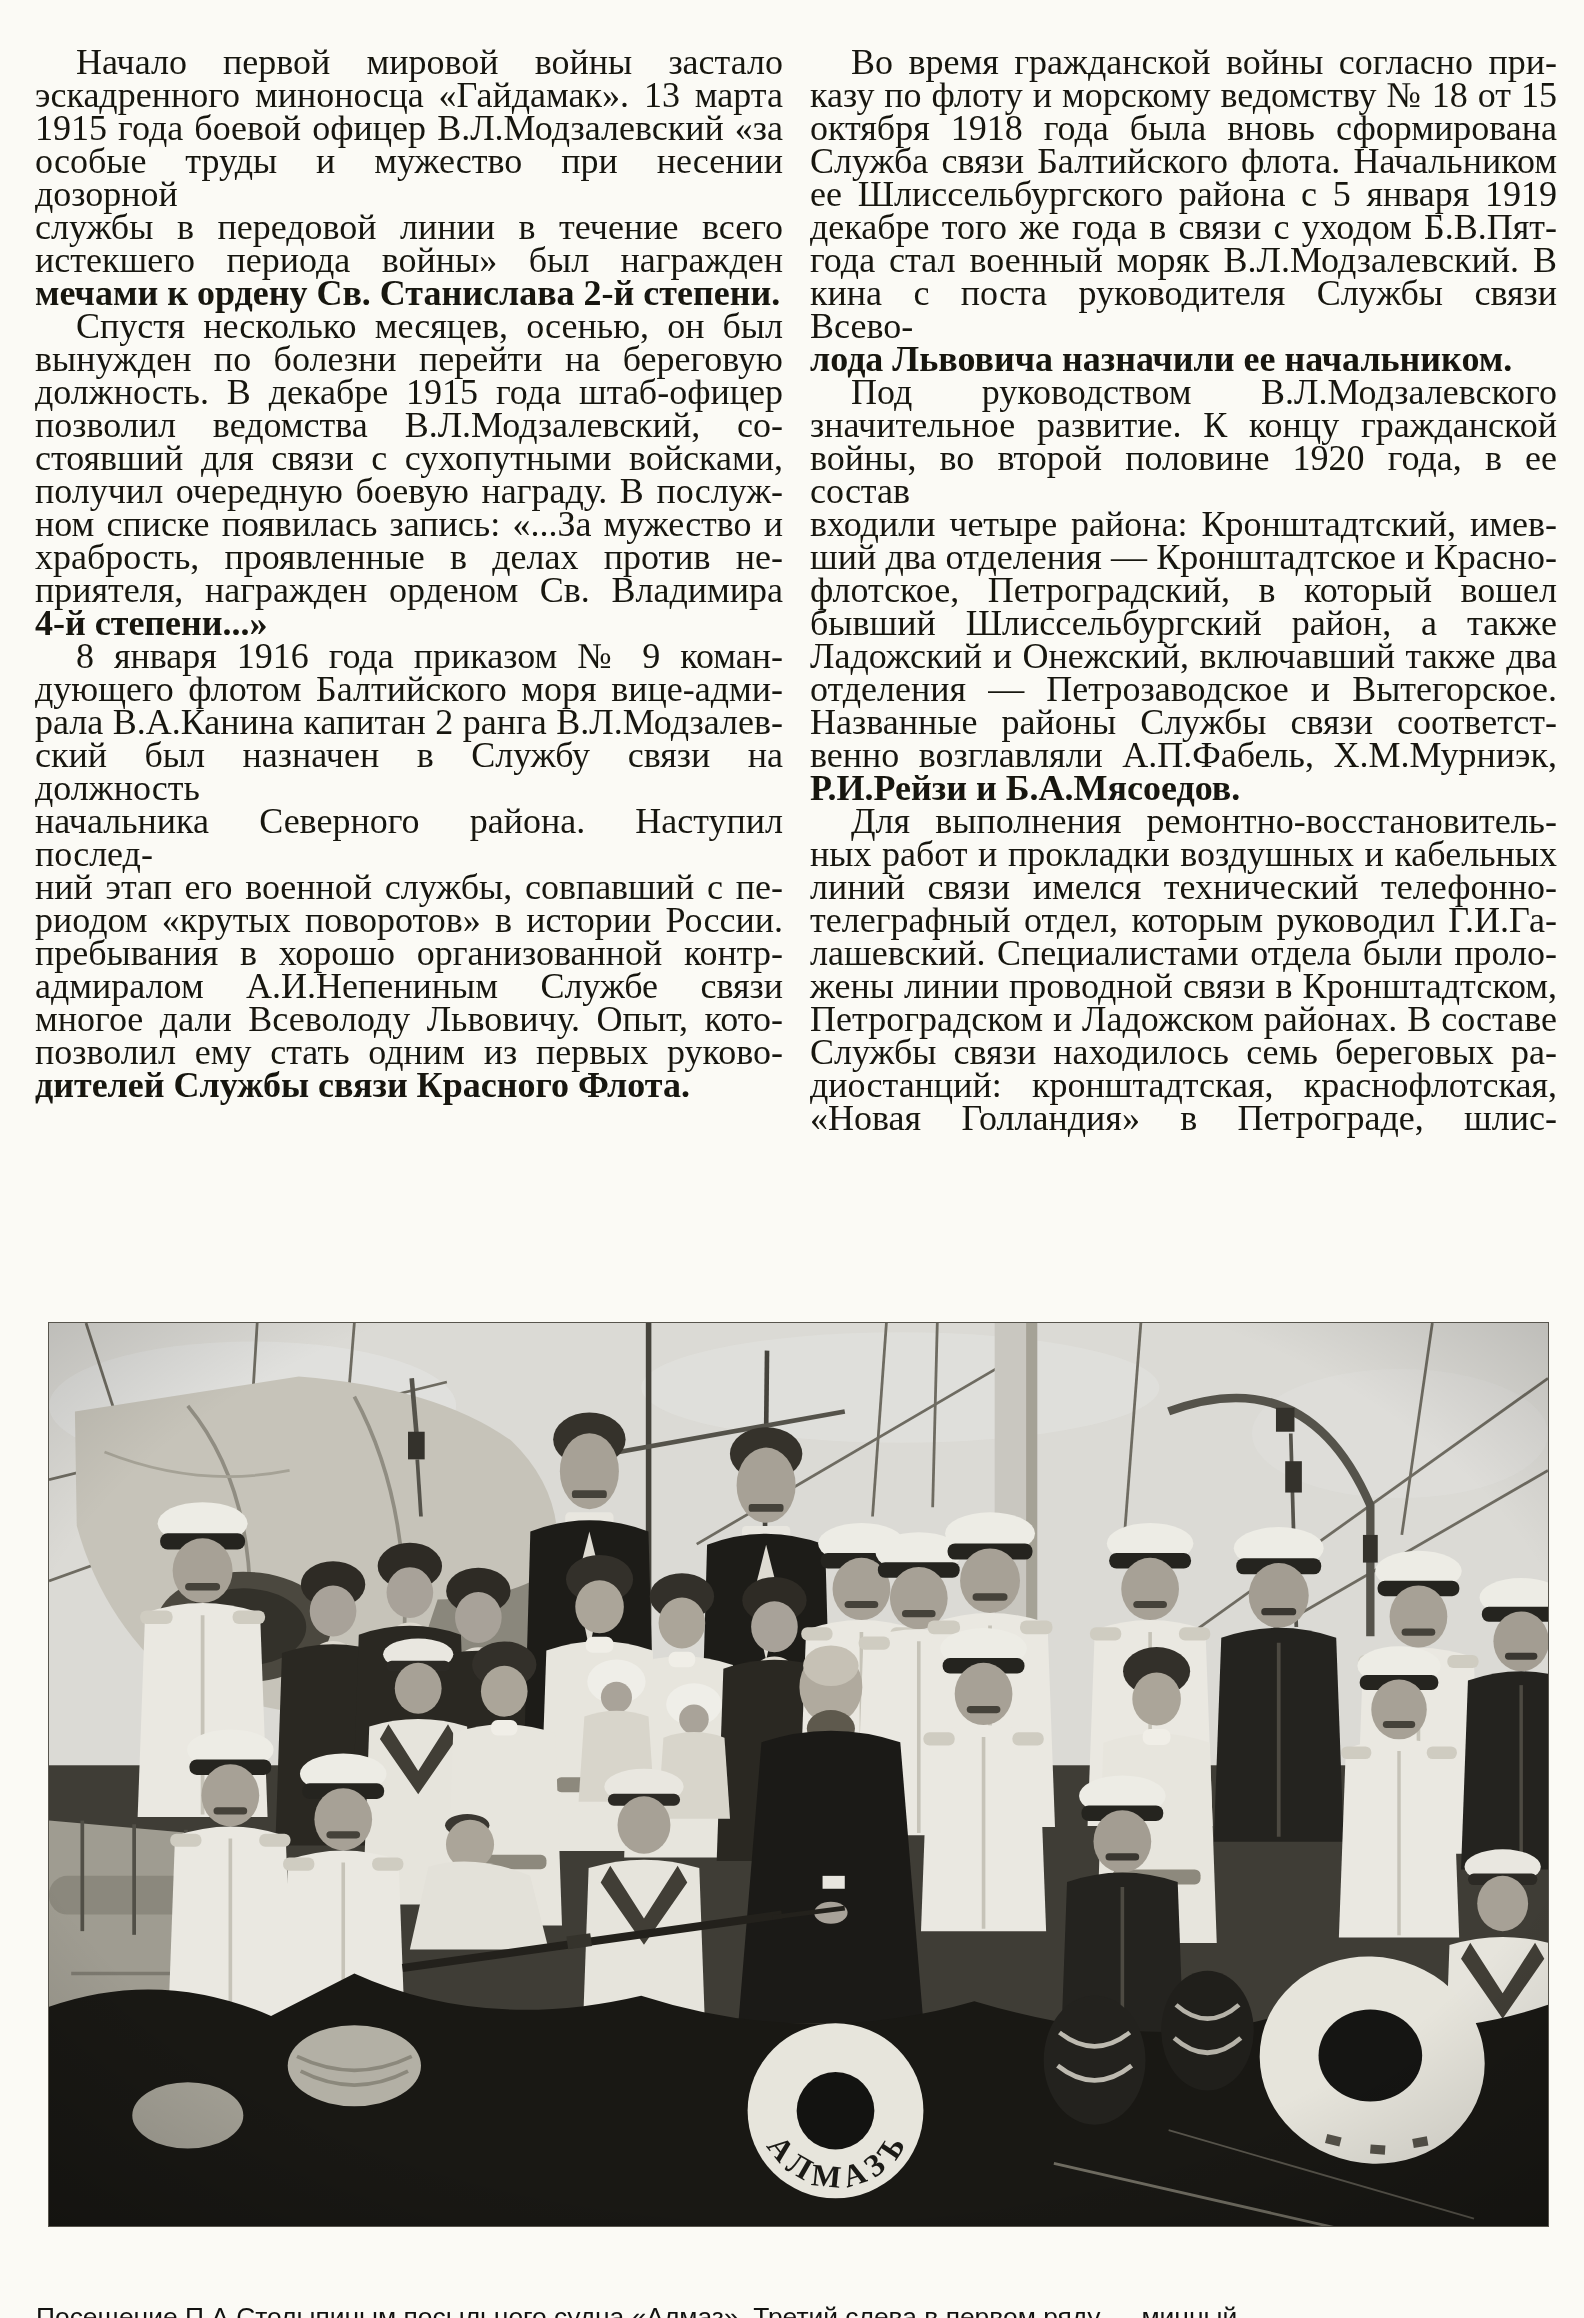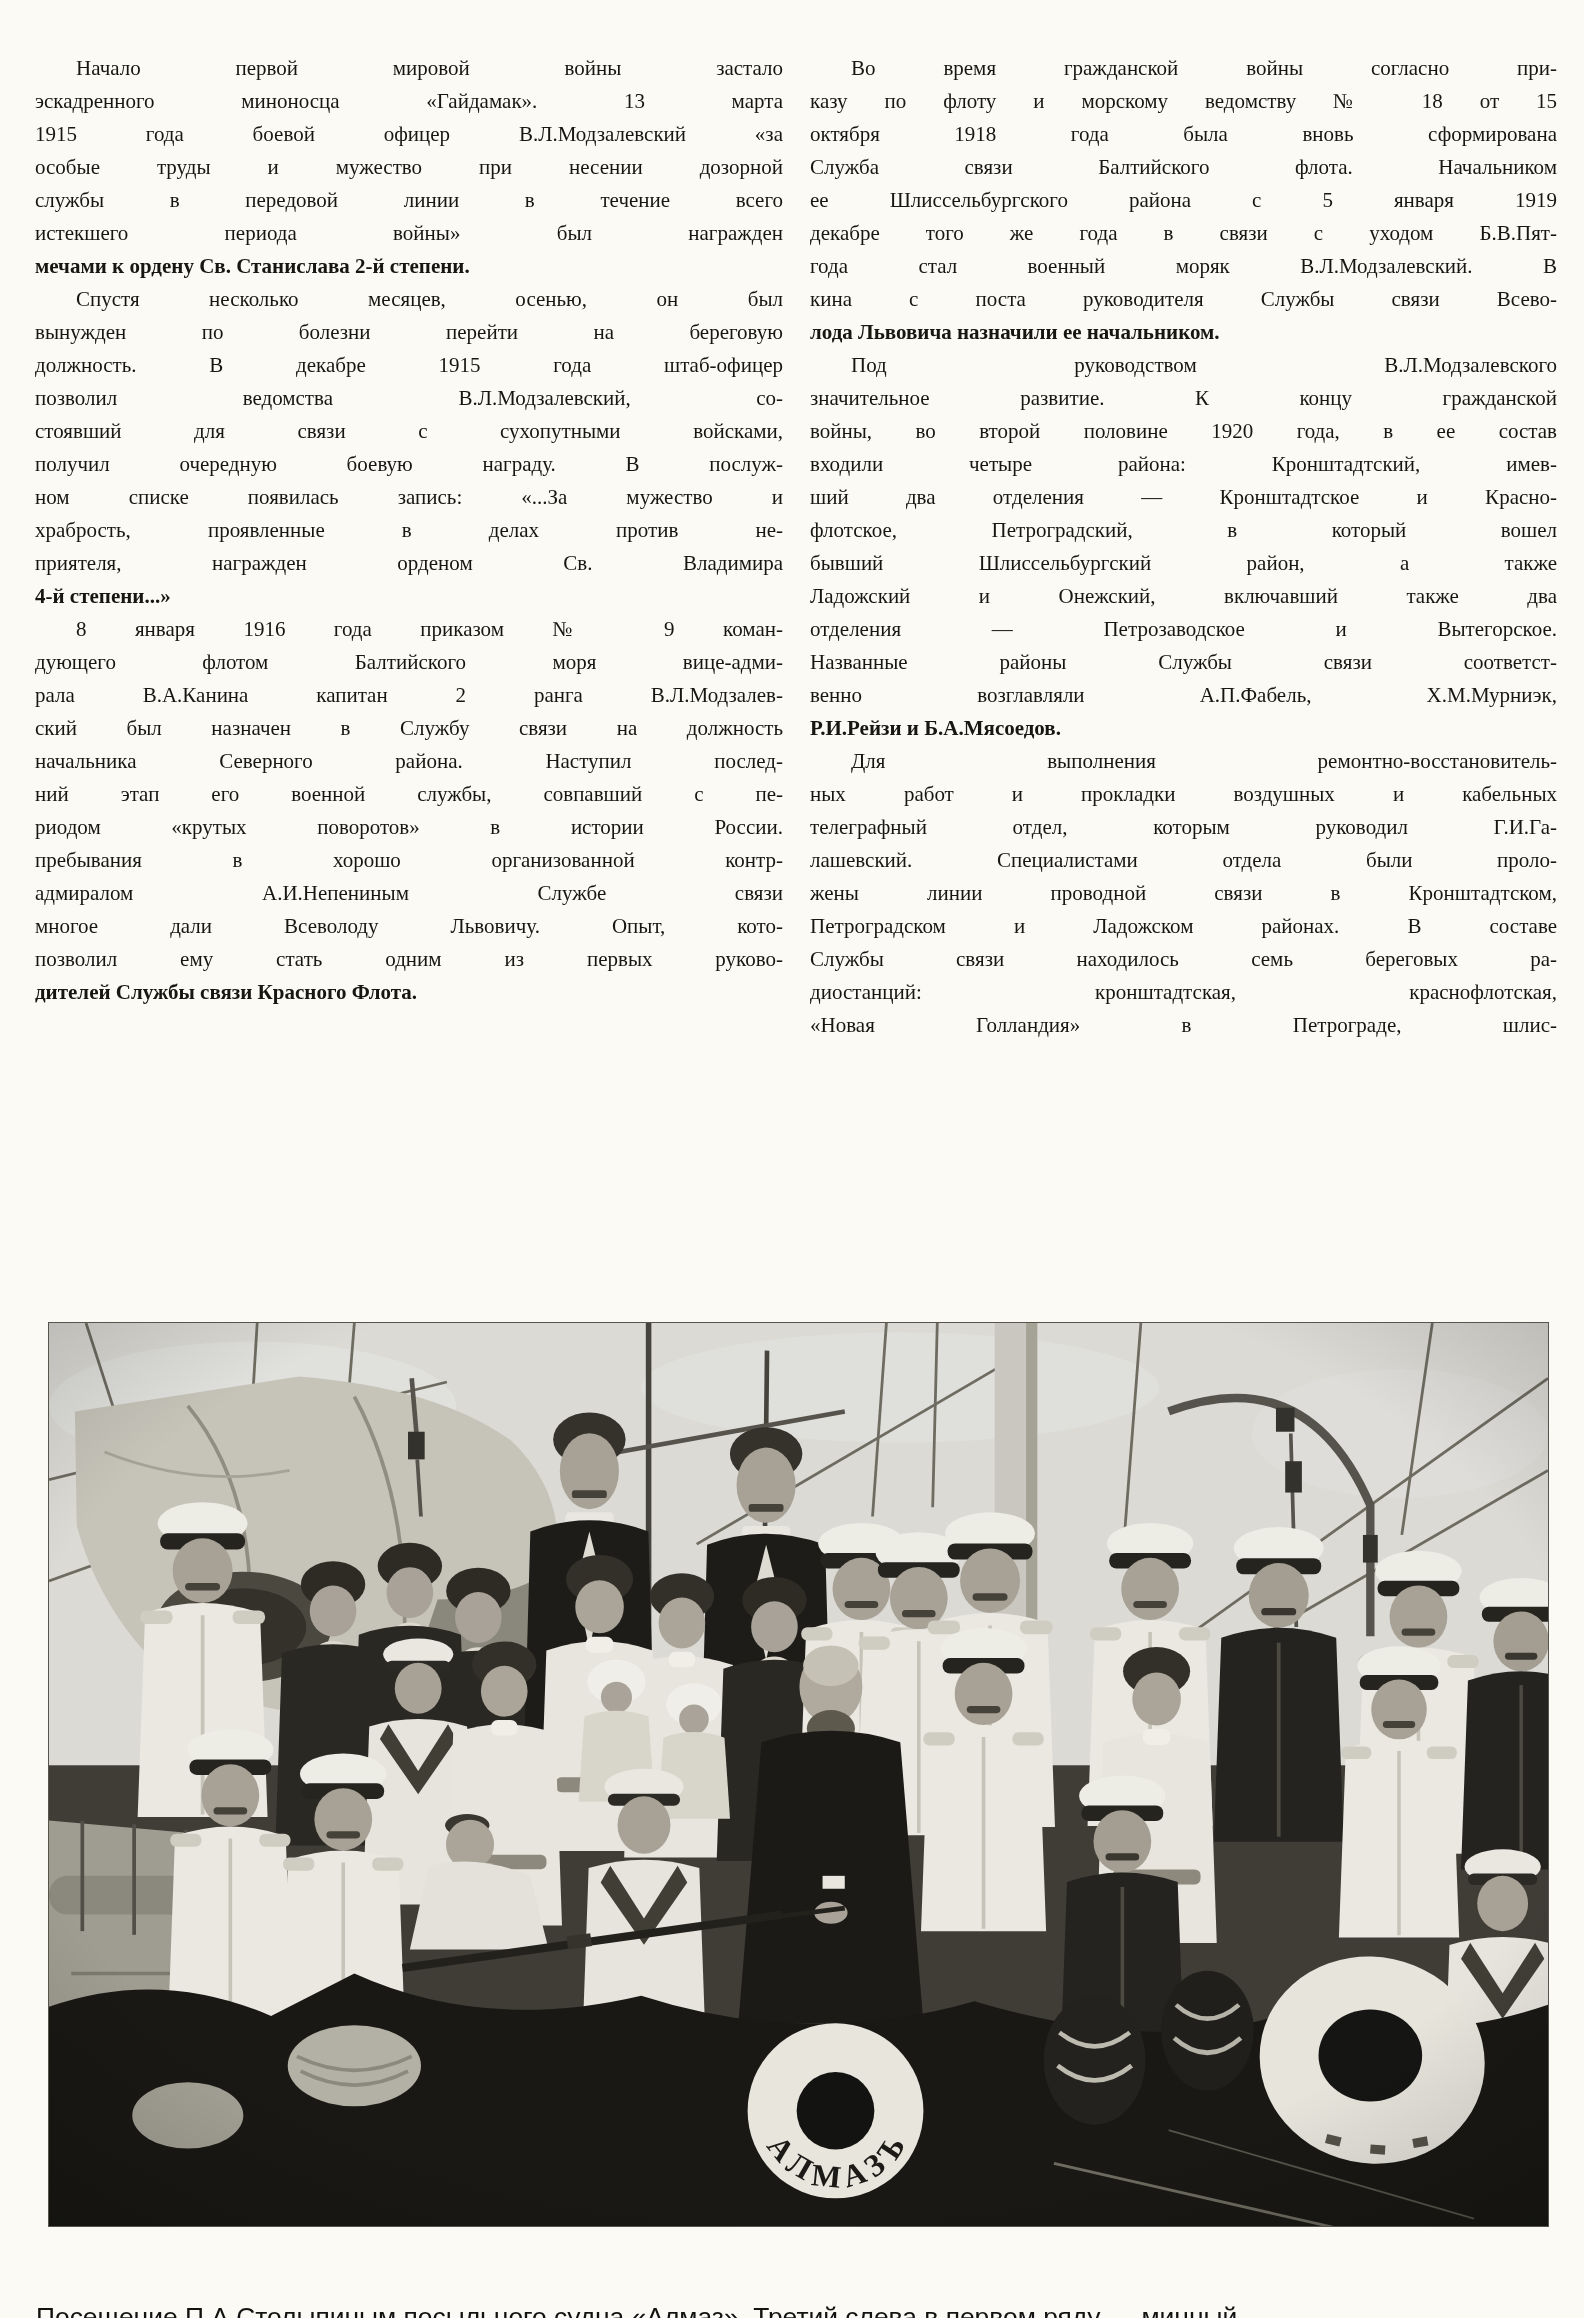--- a/index.html
+++ b/index.html
@@ -1,18 +1,18 @@
 <!DOCTYPE html>
 <html style="font-size:7.4px"><head>
 <meta charset="utf-8">
 <style>
   html,body{margin:0;padding:0;background:#fbfaf5;}
   .page{position:relative;width:1585px;height:2444px;background:#fbfaf5;
         font-family:"Liberation Serif",serif;color:#17160f;overflow:hidden;}
-  .col{position:absolute;top:52px;font-size:21px;line-height:33px;}
+  .col{position:absolute;top:46px;font-size:36px;line-height:33px;}
   #col-left{left:35px;width:748px;}
   #col-right{left:810px;width:747px;}
   .line{text-align:justify;text-align-last:justify;}
   .line.first{text-indent:41px;}
   .line.last{text-align-last:left;font-weight:bold;}
   .photo{position:absolute;left:49px;top:1323px;width:1499px;height:903px;
          background:#2a2925;outline:0.9px solid #57544c;}
   .photo svg{display:block;width:100%;height:100%;}
   .caption{position:absolute;left:36px;top:2295px;width:1530px;
            font-family:"Liberation Sans",sans-serif;font-size:26.4px;line-height:44px;
@@ -71,20 +71,21 @@
       <div class="line">ший два отделения — Кронштадтское и Красно-</div>
       <div class="line">флотское, Петроградский, в который вошел</div>
       <div class="line">бывший Шлиссельбургский район, а также</div>
       <div class="line">Ладожский и Онежский, включавший также два</div>
       <div class="line">отделения — Петрозаводское и Вытегорское.</div>
       <div class="line">Названные районы Службы связи соответст-</div>
       <div class="line">венно возглавляли А.П.Фабель, Х.М.Мурниэк,</div>
       <div class="line last">Р.И.Рейзи и Б.А.Мясоедов.</div>
       <div class="line first">Для выполнения ремонтно-восстановитель-</div>
       <div class="line">ных работ и прокладки воздушных и кабельных</div>
+      <div class="line">линий связи имелся технический телефонно-</div>
       <div class="line">телеграфный отдел, которым руководил Г.И.Га-</div>
       <div class="line">лашевский. Специалистами отдела были проло-</div>
       <div class="line">жены линии проводной связи в Кронштадтском,</div>
       <div class="line">Петроградском и Ладожском районах. В составе</div>
       <div class="line">Службы связи находилось семь береговых ра-</div>
       <div class="line">диостанций: кронштадтская, краснофлотская,</div>
       <div class="line">«Новая Голландия» в Петрограде, шлис-</div>
     </div>
 
   <div class="photo">

